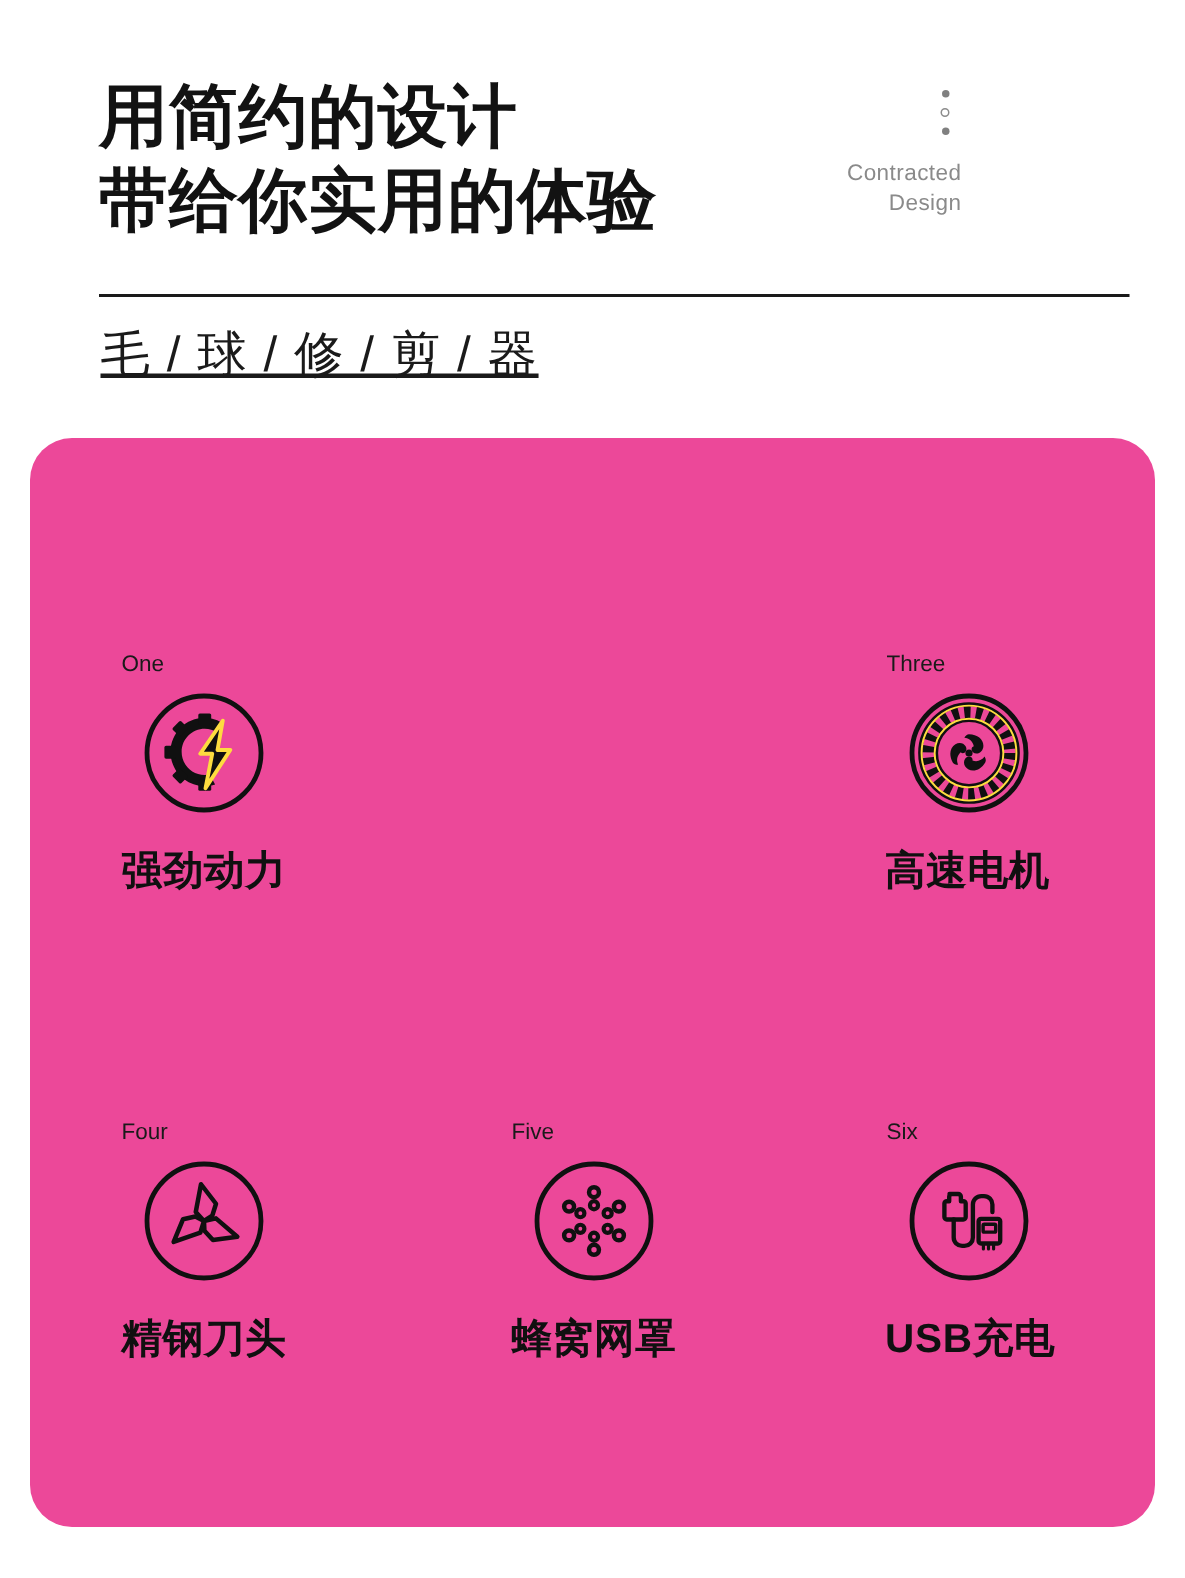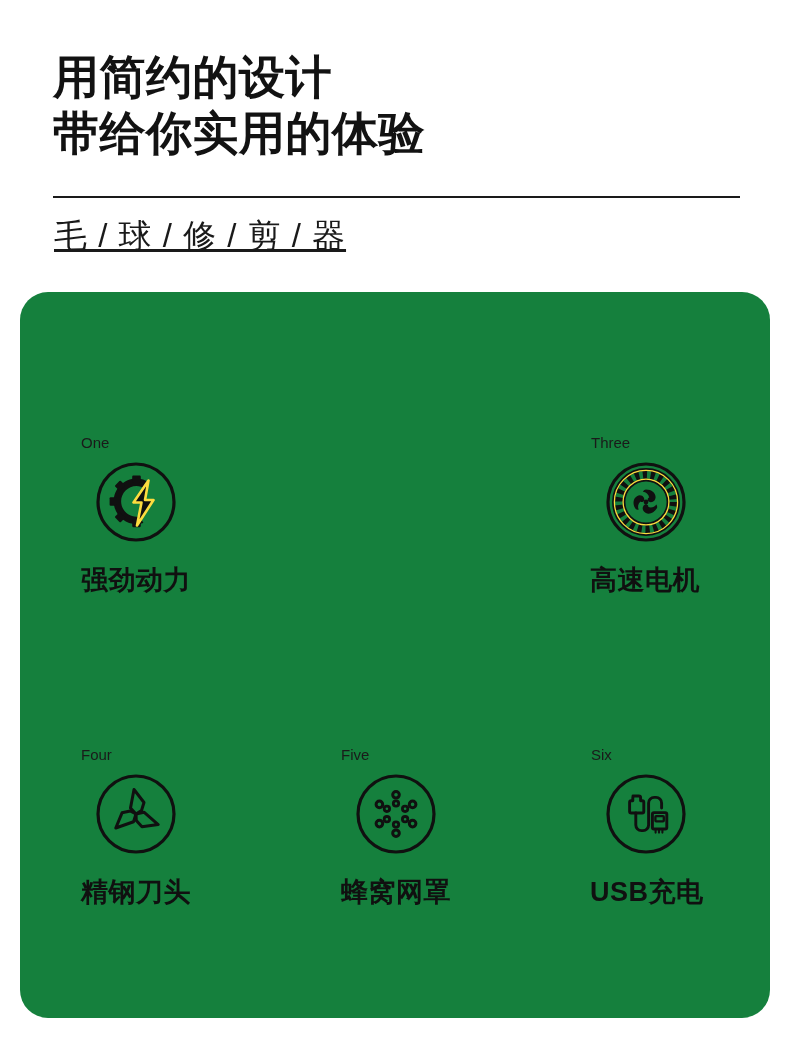--- a/index.html
+++ b/index.html
@@ -11,21 +11,21 @@
     height: 1052px;
     background: #ffffff;
     font-family: "Liberation Sans", sans-serif;
     overflow: hidden;
     position: relative;
   }
 
   
   .header {
     position: absolute;
-    left: 0; top: 0;
+    left: 13px; top: 0;
     width: 678px;
     height: 292px;
     background: #ffffff;
   }
   .headline {
     position: absolute;
     left: 53px;
     top: 49px;
     font-size: 46px;
     line-height: 56px;
@@ -93,21 +93,21 @@
     text-decoration: underline;
   }
 
   
   .panel {
     position: absolute;
     left: 20px;
     top: 292px;
     width: 750px;
     height: 726px;
-    background: #15803d;
+    background: #ec4899;
     border-radius: 28px;
   }
 
   .grid {
     position: absolute;
     left: 0;
     top: 0;
     width: 750px;
     height: 726px;
   }
@@ -155,20 +155,31 @@
 </head>
 <body>
 
 <div class="header">
 
   <div class="headline">
     <span class="headline-line">用简约的设计</span>
     <span class="headline-line">带给你实用的体验</span>
   </div>
 
+  <div class="corner-mark">
+    <div class="dots">
+      <span class="dot"></span>
+      <span class="dot hollow"></span>
+      <span class="dot"></span>
+    </div>
+    <div class="corner-text">
+      <span>Contracted</span>
+      <span>Design</span>
+    </div>
+  </div>
 
   <div class="divider"></div>
 
   <div class="subtitle">毛 / 球 / 修 / 剪 / 器</div>
 </div>
 
 <div class="panel">
   <div class="grid">
 
     <div class="cell c0">

